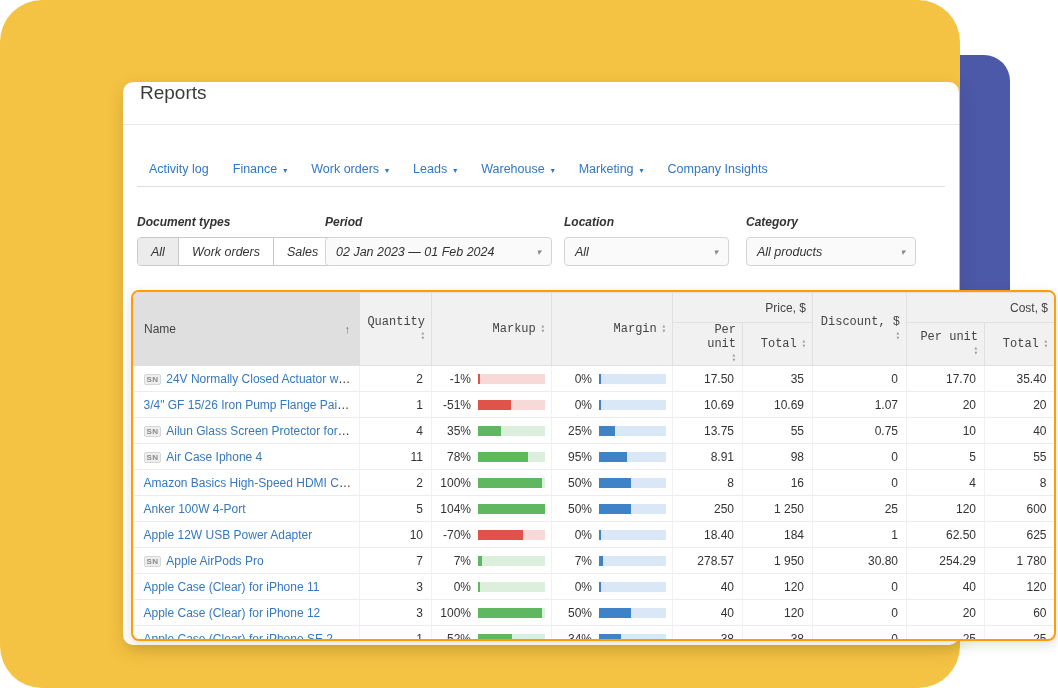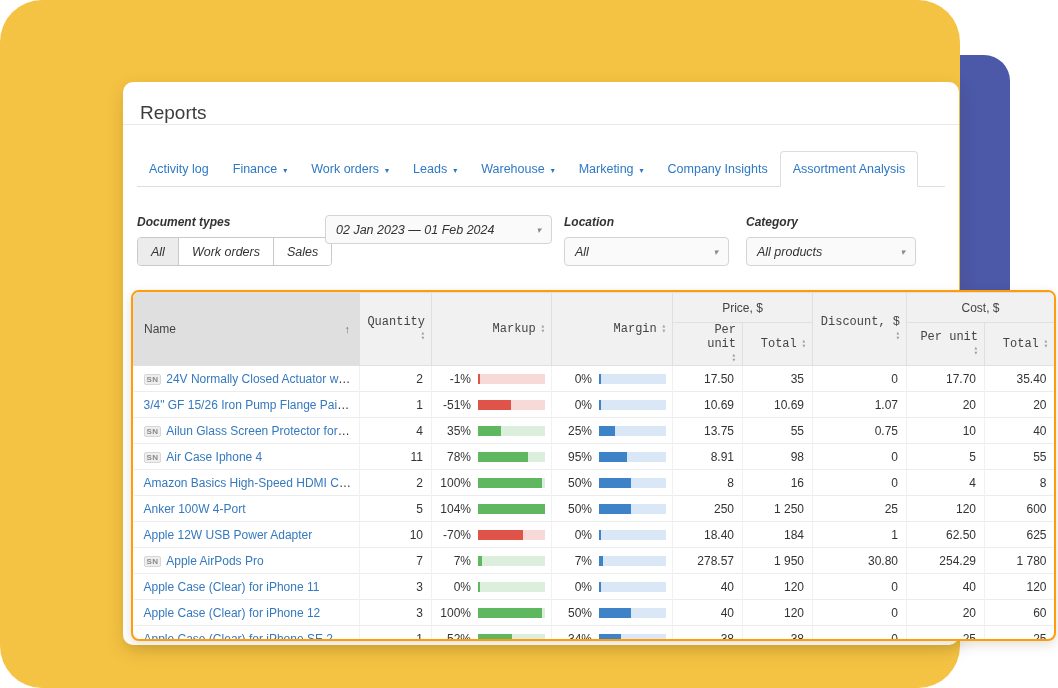--- a/index.html
+++ b/index.html
@@ -7,21 +7,21 @@
   .canvas { position:relative; width:1058px; height:688px; overflow:hidden; background:#fff; }
 
   .bg-indigo { position:absolute; left:700px; top:55px; width:310px; height:507px;
                background:#4C58A8; border-radius:26px; z-index:0; }
   .bg-yellow { position:absolute; left:0; top:0; width:960px; height:688px;
                background:#F5C343; border-radius:42px; z-index:1; }
 
   .card { position:absolute; left:123px; top:82px; width:836px; height:563px; background:#fff;
           border-radius:10px; z-index:2; box-shadow:0 6px 18px rgba(70,55,10,.18); }
 
-  .card-header { height:43px; border-bottom:1px solid #e9e9e9; display:flex; align-items:flex-end; padding:0 17px; }
+  .card-header { height:43px; border-bottom:1px solid #e9e9e9; display:flex; align-items:flex-start; padding:0 17px; }
   .card-header h1 { font-size:19px; font-weight:400; color:#3c3c3c; }
 
   .tabs { position:absolute; left:14px; right:14px; top:70px; height:35px;
           border-bottom:1px solid #ddd; display:flex; align-items:flex-end; }
   .tab { display:flex; align-items:center; gap:6px; padding:0 12px; height:34px; white-space:nowrap;
          font-size:12.5px; color:#2E78C6; cursor:pointer; }
   .tab .tchev { font-size:8px; color:#2E78C6; margin-top:2px; }
   .tab.active { border:1px solid #ddd; border-bottom:1px solid #fff; border-radius:4px 4px 0 0;
                 background:#fff; height:36px; margin-bottom:-1px; }
 
@@ -42,21 +42,21 @@
                 background:#fff; border:2px solid #FF9C07; border-radius:8px; overflow:hidden;
                 box-shadow:0 4px 12px rgba(70,55,10,.15); }
   table.grid { width:921px; border-collapse:collapse; table-layout:fixed; font-size:12px; }
   .grid th { background:#F1F1F1; font-weight:400; color:#444; border:1px solid #e0e0e0;
              vertical-align:middle; padding:0 6px; }
   .grid tr.h1 th { height:30px; }
   .grid tr.h2 th { height:31px; }
   th.name-h { background:#DFDFDF; text-align:left; padding-left:10px; position:relative; }
   th.name-h .up { position:absolute; right:9px; top:50%; transform:translateY(-50%); color:#777; font-size:11px; }
   th.num-h { text-align:right;font-family:Liberation Mono, monospace; }
-  th.grp-h { text-align:center; }
+  th.grp-h { text-align:right; }
   .sort { display:inline-block; vertical-align:middle; margin-left:5px; line-height:0; }
   .sort i { display:block; font-style:normal; font-size:7px; line-height:5px; color:#9a9a9a; text-align:center; }
   .hlabel { display:inline-block; vertical-align:middle; }
 
   .grid td { border-top:1px solid #ececec; border-left:1px solid #f1f1f1; height:26px;
              padding:0 8px; color:#333; }
   .grid td:first-child { border-left:none; }
   td.name-c { padding-left:10px; white-space:nowrap; overflow:hidden; text-overflow:ellipsis; }
   .plink { color:#3579BE; text-decoration:none; cursor:pointer; }
   .sn { display:inline-block; font-size:8px; font-weight:bold; color:#8a8a8a; background:#eee;
@@ -104,35 +104,33 @@
           <span>Warehouse</span>
           <span class="tchev">▾</span>
         </div>
         <div class="tab">
           <span>Marketing</span>
           <span class="tchev">▾</span>
         </div>
         <div class="tab">
           <span>Company Insights</span>
         </div>
-        <div class="tab active">
-          <span>Assortment Analysis</span>
-        </div>
       </div>
 
     <div class="filters">
       <div class="filter" style="left:0">
         <div class="filter-label">Document types</div>
         <div class="segmented" id="segmented">
             <div class="seg selected">All</div>
             <div class="seg">Work orders</div>
             <div class="seg">Sales</div>
           </div>
       </div>
       <div class="filter" style="left:188px">
+        <div class="filter-label">Period</div>
         <div class="select" style="width:227px">
           <span>02 Jan 2023 — 01 Feb 2024</span>
           <span class="chev">▾</span>
         </div>
       </div>
       <div class="filter" style="left:427px">
         <div class="filter-label">Location</div>
         <div class="select" style="width:165px">
           <span>All</span>
           <span class="chev">▾</span>

